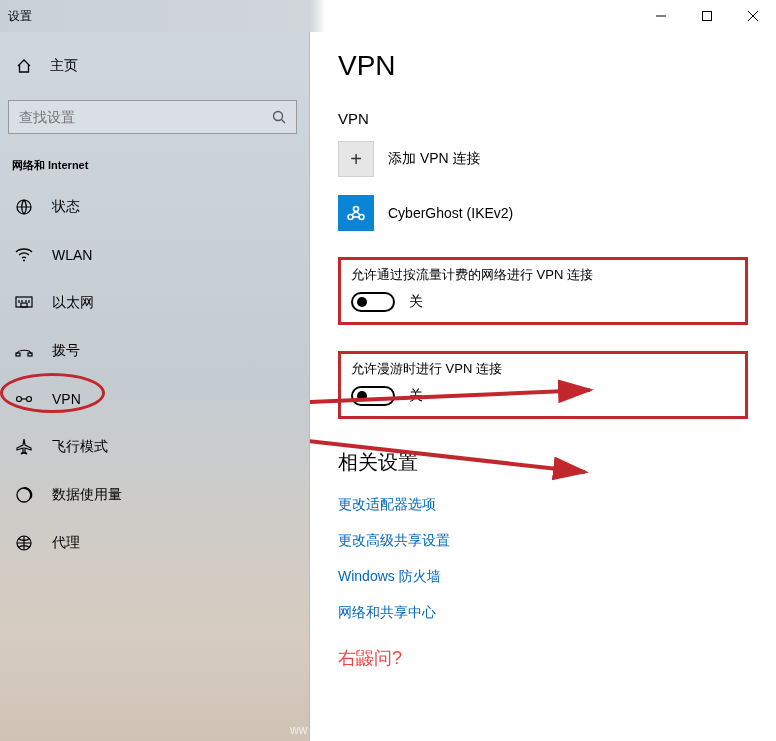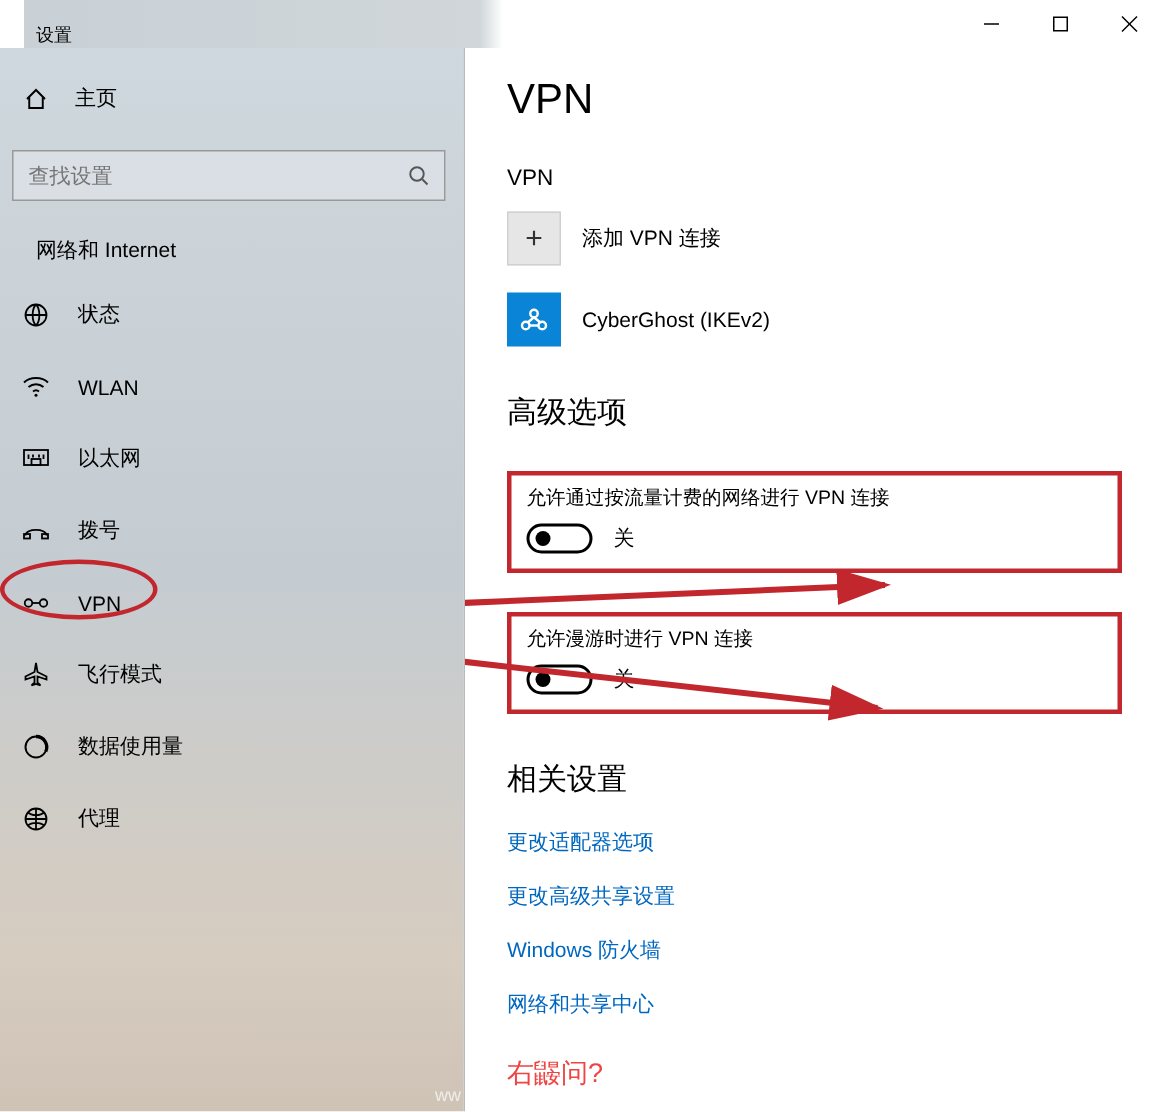--- a/index.html
+++ b/index.html
@@ -1,33 +1,33 @@
 <!DOCTYPE html>
 <html><head>
   <meta charset="utf-8">
   <style>
     * { margin: 0; padding: 0; box-sizing: border-box; font-family: "Segoe UI", "Microsoft YaHei", sans-serif; }
     body { width: 776px; height: 741px; background: #fff; overflow: hidden; position: relative; }
     .window { display: flex; flex-direction: column; height: 100%; }
-    .titlebar { height: 32px; display: flex; align-items: flex-end; justify-content: space-between; background: linear-gradient(to right, #c9d1d6 0%, #d0d6da 40%, #ffffff 42%, #ffffff 100%); margin-left: 16px; }
+    .titlebar { height: 32px; display: flex; align-items: center; justify-content: space-between; background: linear-gradient(to right, #c9d1d6 0%, #d0d6da 40%, #ffffff 42%, #ffffff 100%); }
     .titlebar-left { display: flex; align-items: center; padding-left: 8px; font-size: 12px; color: #000; }
     .titlebar-right { display: flex; height: 100%; }
     .win-btn { width: 46px; height: 100%; display: flex; align-items: center; justify-content: center; font-size: 10px; color: #000; cursor: pointer; }
     .win-btn svg { width: 10px; height: 10px; stroke: #000; stroke-width: 1; fill: none; }
     .content { display: flex; flex: 1; min-height: 0; }
     .sidebar { width: 310px; background: linear-gradient(to bottom, #cfd8de 0%, #c5ccd1 50%, #d6ccc0 85%, #cfc3b6 100%); display: flex; flex-direction: column; padding-top: 12px; border-right: 1px solid #b5bcc1; }
     .side-row { display: flex; align-items: center; height: 44px; padding: 0 14px; cursor: pointer; position: relative; z-index: 2; }
     .side-row .icon { width: 20px; height: 20px; display: flex; align-items: center; justify-content: center; margin-right: 16px; color: #000; }
     .side-row span.lbl { font-size: 14px; color: #000; }
     .home-item { margin-bottom: 8px; }
     .search-wrap { padding: 4px 12px 16px 8px; }
     .search { display: flex; align-items: center; height: 34px; border: 1px solid #999; background: rgba(255,255,255,0.25); }
     .search input { flex: 1; border: none; background: transparent; outline: none; padding: 0 10px; font-size: 14px; color: #555; }
     .search .sicon { width: 34px; display: flex; align-items: center; justify-content: center; color: #555; }
-    .section-title { padding: 8px 24px 10px; font-size: 14px; font-weight: 400; color: #000; }
+    .section-title { padding: 8px 12px 10px; font-size: 11px; font-weight: 700; color: #000; }
     .nav-list { display: flex; flex-direction: column; }
     .nav-item { display: flex; align-items: center; height: 48px; padding: 0 14px; cursor: pointer; position: relative; z-index: 2; }
     .nav-item .icon { width: 20px; height: 20px; margin-right: 18px; display: flex; align-items: center; justify-content: center; }
     .nav-item .lbl { font-size: 14px; color: #000; }
     .main { flex: 1; background: #fff; padding: 18px 28px 0 28px; position: relative; overflow: hidden; }
     .page-title { font-size: 28px; font-weight: 300; margin-bottom: 28px; }
     .subhead { font-size: 15px; margin: 10px 0 14px; }
     .vpn-row { display: flex; align-items: center; margin-bottom: 18px; cursor: pointer; }
     .vpn-tile { width: 36px; height: 36px; display: flex; align-items: center; justify-content: center; margin-right: 14px; }
     .tile-add { background: #e6e6e6; color: #333; font-size: 20px; border: 1px solid #d0d0d0; }
@@ -200,21 +200,20 @@
               <circle cx="5.5" cy="15" r="2.5"></circle>
               <circle cx="16.5" cy="15" r="2.5"></circle>
               <line x1="11" y1="9.5" x2="6.8" y2="13"></line>
               <line x1="11" y1="9.5" x2="15.2" y2="13"></line>
               <line x1="8" y1="15" x2="14" y2="15"></line>
             </svg>
         </div>
         <div class="vpn-label">CyberGhost (IKEv2)</div>
       </div>
 
-      <h2 class="section-h2">高级选项</h2>
 
       <div class="toggle-block boxed">
         <div class="toggle-label">允许通过按流量计费的网络进行 VPN 连接</div>
         <div class="toggle-row">
           <div class="toggle">
               <div class="toggle-knob"></div>
             </div>
           <div class="toggle-state">关</div>
         </div>
       </div>

